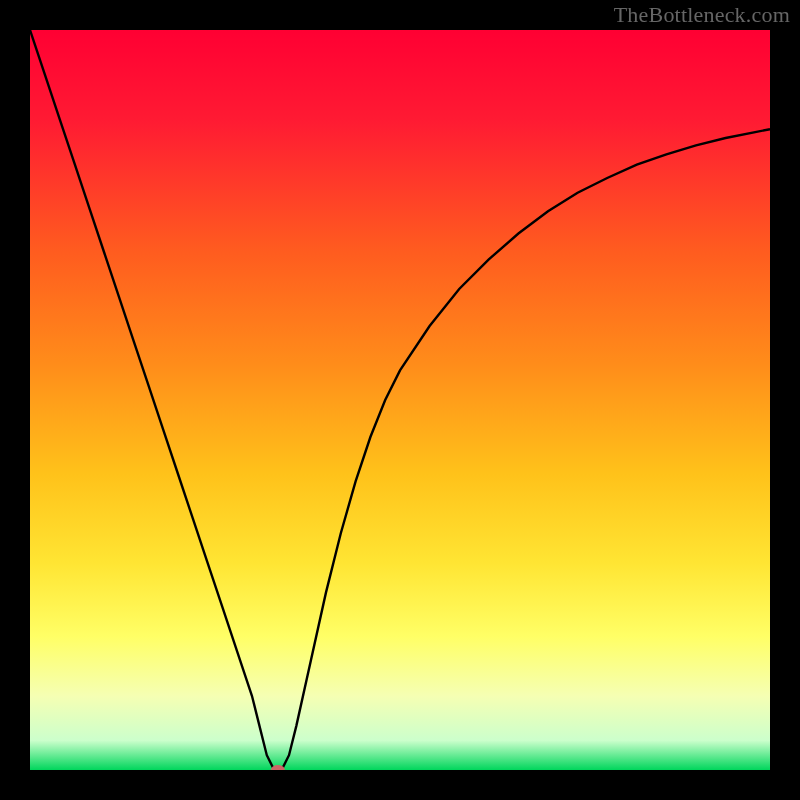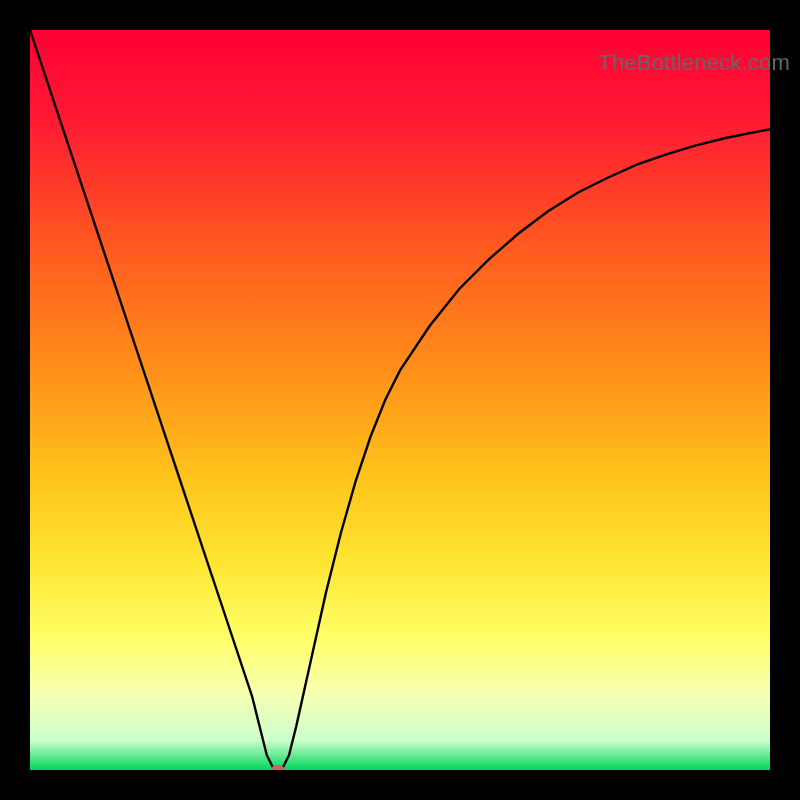--- a/index.html
+++ b/index.html
@@ -14,26 +14,25 @@
     position: relative;
     width: 800px;
     height: 800px;
     background: #000;
   }
   .watermark {
     position: absolute;
     top: 2px;
     right: 10px;
     color: #666;
-    font-family: Liberation Sans, sans-serif;
+    font-family: Liberation Serif, serif;
     font-size: 22px;
     font-weight: 500;
     letter-spacing: 0.2px;
     z-index: 10;
-    margin-top: 48px;
   }
   .plot {
     position: absolute;
     left: 30px;
     top: 30px;
     width: 740px;
     height: 740px;
   }
   svg {
     display: block;

